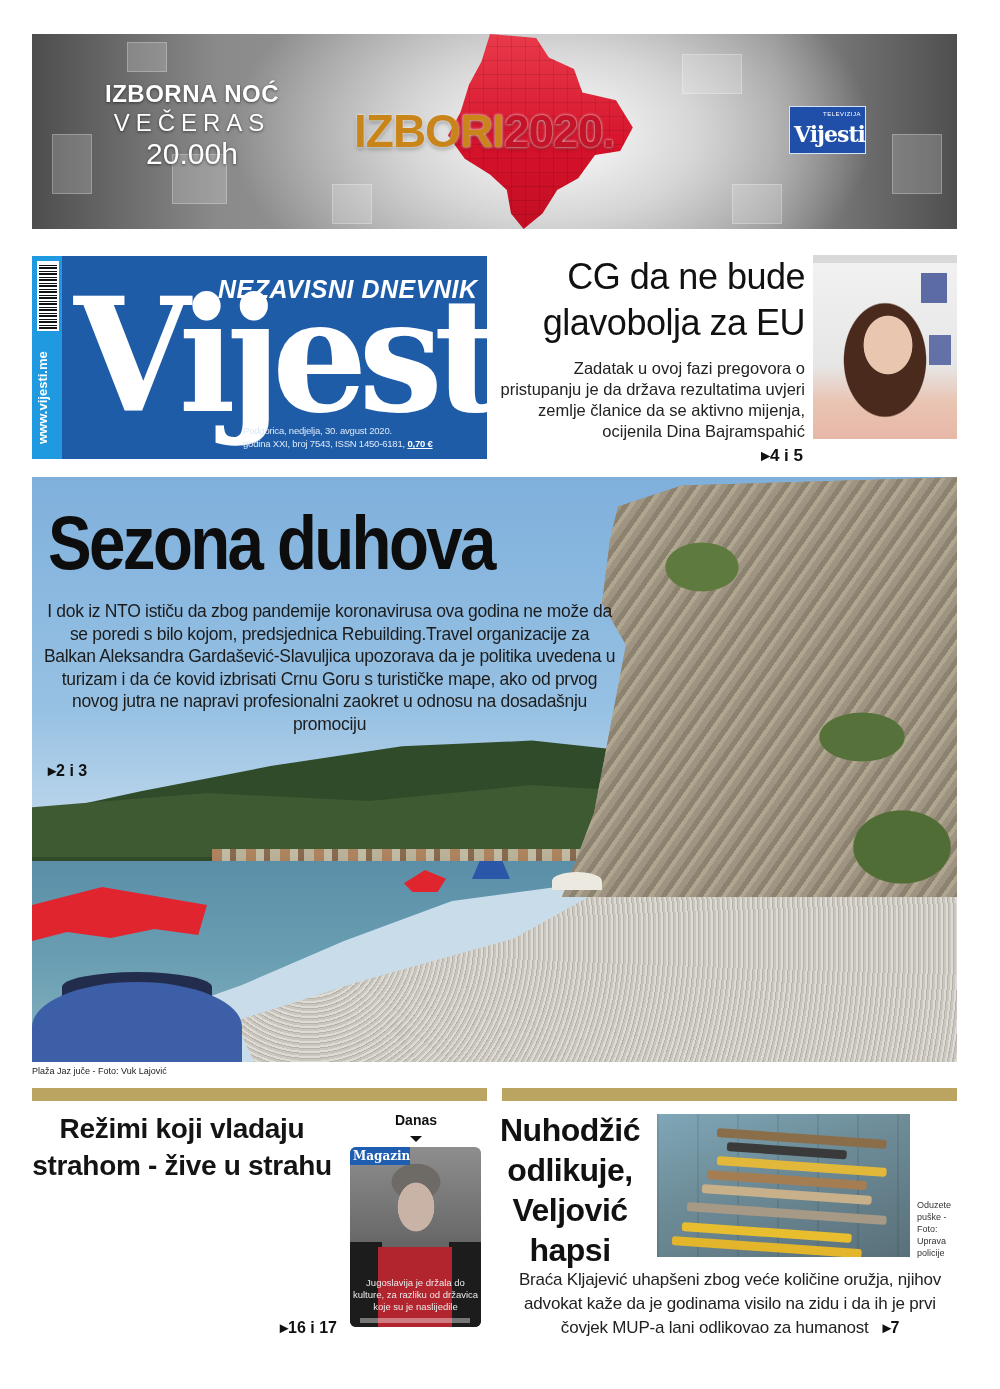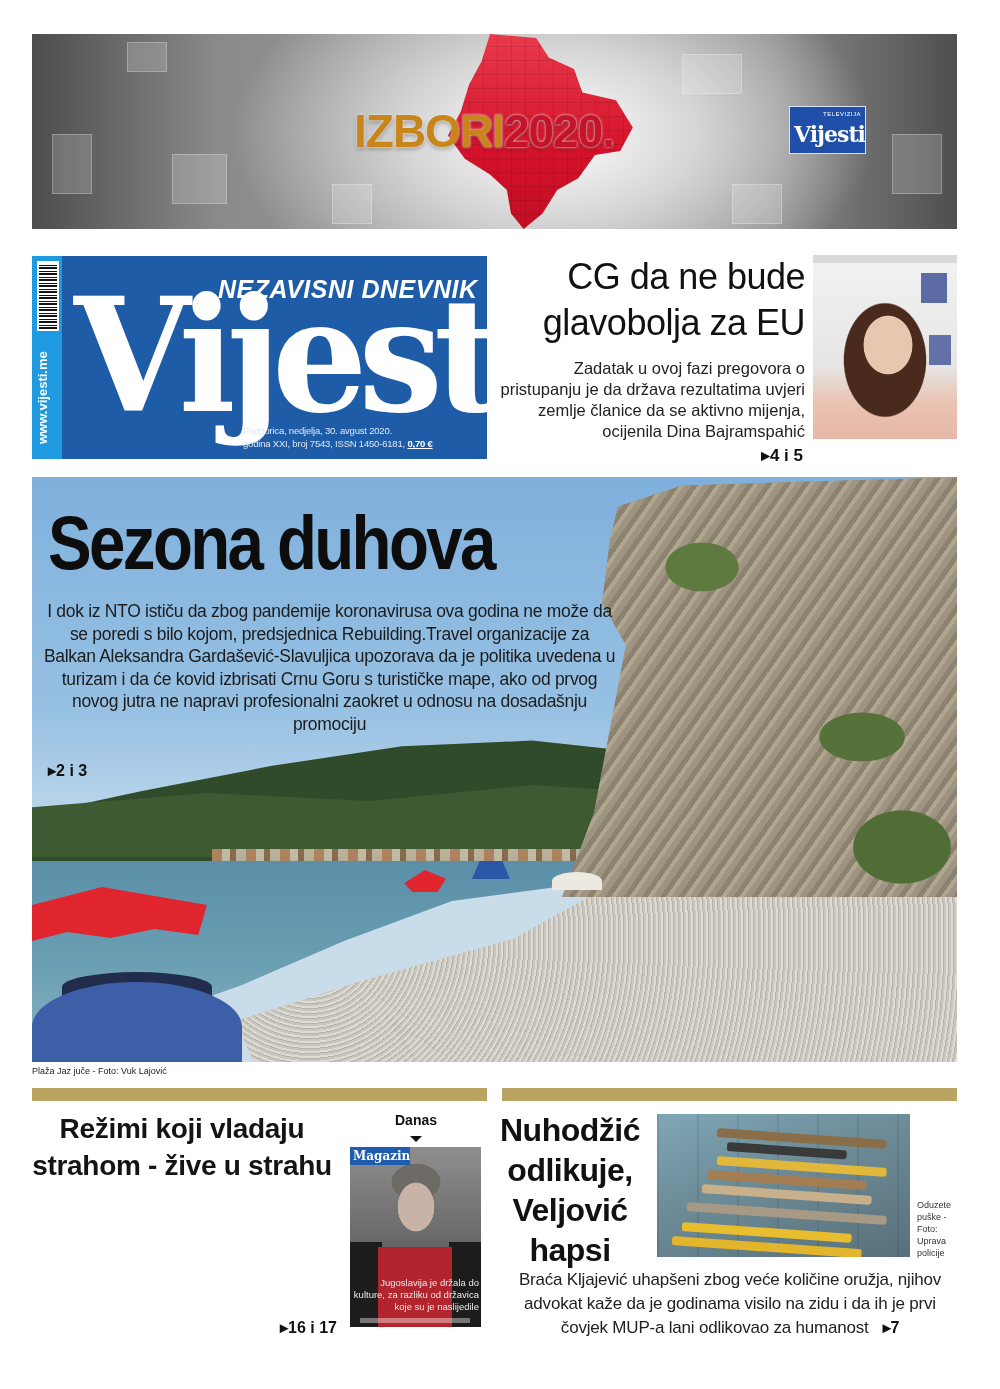--- a/index.html
+++ b/index.html
@@ -167,26 +167,27 @@
 
   .danas { position: absolute; left: 346px; top: 1112px; width: 140px; text-align: center; }
   .danas .label { font-weight: bold; font-size: 14px; color: #111; }
   .danas .arrow { display: inline-block; width: 0; height: 0; border-left: 6px solid transparent; border-right: 6px solid transparent; border-top: 6px solid #111; margin-top: 1px; }
   .magazin {
     position: absolute; left: 350px; top: 1147px; width: 131px; height: 180px; overflow: hidden;
     background:
       radial-gradient(ellipse 30px 40px at 66px 60px, #c9b3a6 0 60%, rgba(0,0,0,0) 62%),
       radial-gradient(ellipse 40px 30px at 66px 35px, #6e6b66 0 60%, rgba(0,0,0,0) 62%),
       linear-gradient(180deg, #8e8e8e 0%, #6a6a6a 50%, #3a2a2a 100%);
+    border-radius: 6px;
   }
   .magazin .shirt { position: absolute; left: 28px; top: 100px; width: 74px; height: 80px; background: #b3252e; }
   .magazin .jacket-l { position: absolute; left: 0; top: 95px; width: 32px; height: 85px; background: #1c1c1c; }
   .magazin .jacket-r { position: absolute; right: 0; top: 95px; width: 32px; height: 85px; background: #1c1c1c; }
   .magazin .mast { position: absolute; left: 0; top: 0; width: 60px; height: 18px; background: #1e5db0; color: #fff; font-family: "DejaVu Serif", serif; font-weight: bold; font-size: 12px; line-height: 18px; padding-left: 3px; white-space: nowrap; overflow: hidden; }
-  .magazin .cover-text { position: absolute; left: 2px; bottom: 14px; width: 127px; text-align: right; color: #e9e9e9; font-size: 9.5px; line-height: 12px; }
+  .magazin .cover-text { position: absolute; left: 2px; bottom: 14px; width: 127px; text-align: center; color: #e9e9e9; font-size: 9.5px; line-height: 12px; }
   .magazin .fine { position: absolute; left: 10px; bottom: 4px; width: 110px; height: 5px; background: rgba(255,255,255,0.4); }
 
   .story-nuho { position: absolute; left: 500px; top: 1110px; width: 140px; text-align: center; }
   .story-nuho .headline { font-size: 32px; line-height: 40px; color: #111; letter-spacing: -0.5px; }
   .guns {
     position: absolute; left: 657px; top: 1114px; width: 253px; height: 143px; overflow: hidden;
     background:
       repeating-linear-gradient(90deg, rgba(0,0,0,0.08) 0 2px, transparent 2px 40px),
       linear-gradient(160deg, #7fa7b8 0%, #6e8d99 40%, #59707a 100%);
   }
@@ -200,20 +201,25 @@
 
 <div class="banner">
   <div class="cube" style="left:95px;top:8px;width:40px;height:30px"></div>
   <div class="cube" style="left:140px;top:120px;width:55px;height:50px"></div>
   <div class="cube" style="left:300px;top:150px;width:40px;height:40px"></div>
   <div class="cube" style="left:650px;top:20px;width:60px;height:40px"></div>
   <div class="cube" style="left:700px;top:150px;width:50px;height:40px"></div>
   <div class="cube" style="left:860px;top:100px;width:50px;height:60px"></div>
   <div class="cube" style="left:20px;top:100px;width:40px;height:60px"></div>
   <div class="map"></div>
+  <div class="noc">
+    <div class="l1">IZBORNA NOĆ</div>
+    <div class="l2">VEČERAS</div>
+    <div class="l3">20.00h</div>
+  </div>
   <div class="izbori"><span class="iz">IZBORI</span><span class="yr">2020.</span></div>
   <div class="tv-logo">
     <span class="small">TELEVIZIJA</span>
     <span class="big">Vijesti</span>
   </div>
 </div>
 
 <div class="masthead">
   <div class="side">
     <div class="barcode"></div>

